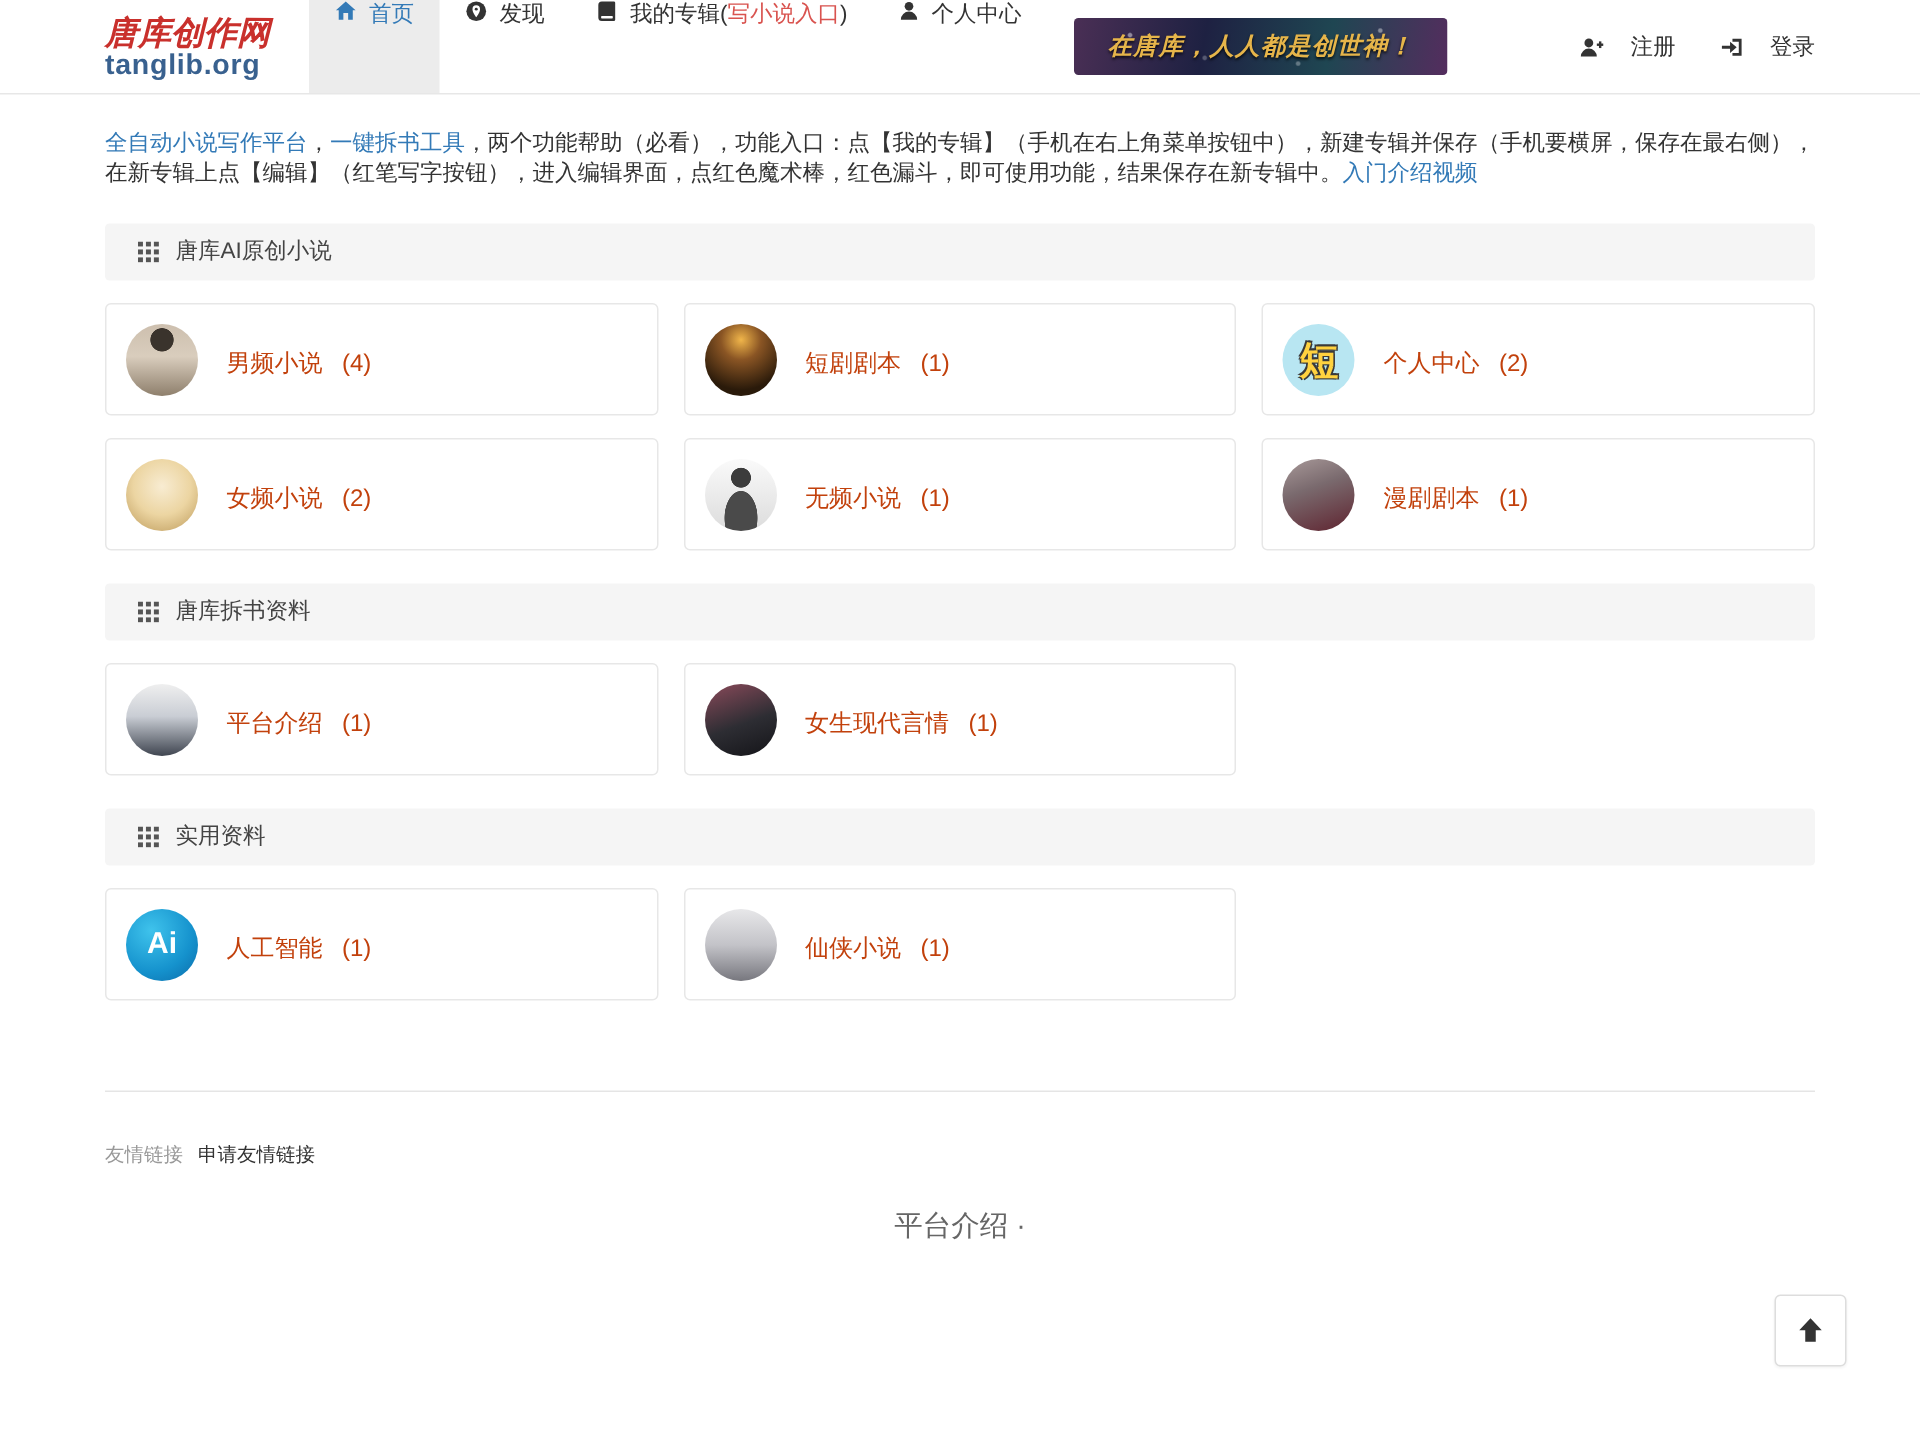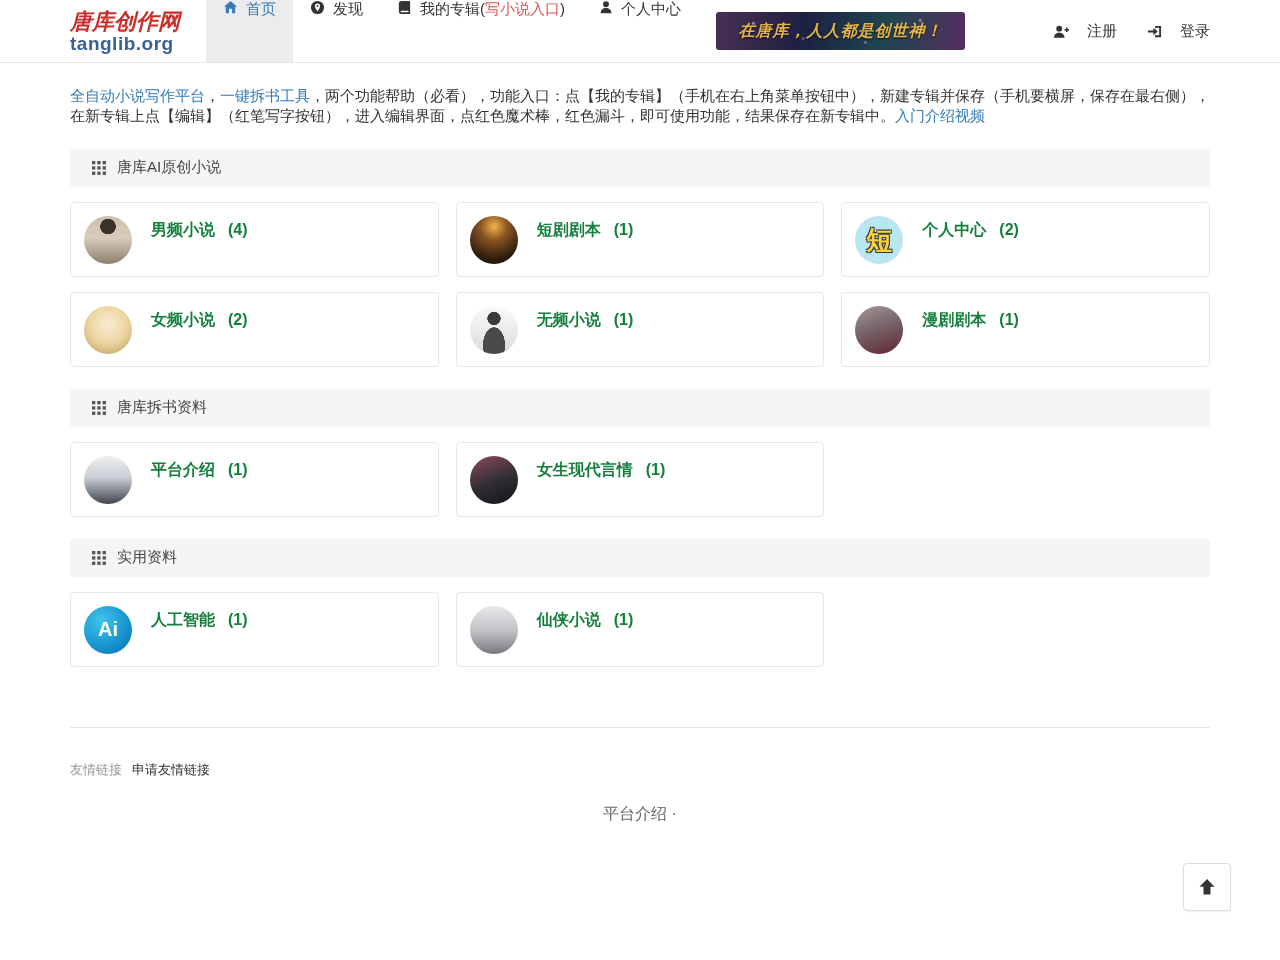--- a/index.html
+++ b/index.html
@@ -32,39 +32,39 @@
   .nav-auth{display:flex;align-items:center;gap:18px;font-size:15px;color:#333;cursor:pointer;}
   
   .container{width:1140px;margin:0 auto;}
   .intro{margin-top:23px;font-size:15px;line-height:1.35;color:#333;}
   .intro a{color:#337ab7;text-decoration:none;cursor:pointer;}
   
   .section-header{margin-top:22px;height:38px;background:#f5f5f5;border-radius:3px;display:flex;align-items:center;gap:11px;padding:0 22px;font-size:15px;color:#444;}
   .card-grid{display:grid;grid-template-columns:repeat(3,1fr);gap:15px 17px;margin-top:15px;}
   .card{height:75px;border:1px solid #e7e7e7;border-radius:4px;background:#fff;display:flex;align-items:flex-start;gap:19px;padding:13px 13px;box-sizing:border-box;cursor:pointer;}
   .avatar{width:48px;height:48px;border-radius:50%;flex:none;display:flex;align-items:center;justify-content:center;overflow:hidden;font-weight:bold;}
-  .card-label{margin-top:4px;font-size:16px;font-weight:700;color:#15803d;}
+  .card-label{margin-top:16px;font-size:16px;font-weight:400;color:#c2410c;}
   .card-count{margin-left:13px;}
   
   .av-male-ancient{background:radial-gradient(circle at 50% 22%, #3a332c 17%, rgba(0,0,0,0) 18%),linear-gradient(180deg,#cdbfae 0%,#d9cdbd 45%,#8e7f6c 100%);}
   .av-streetlight{background:radial-gradient(circle at 50% 22%, #f0b54a 0%, #8a5524 30%, #2a1a0a 75%);}
   .av-short-badge{background:#b8e6f2;color:#ffd23f;font-size:26px;line-height:1;
     text-shadow:-1px -1px 0 #3a3a3a,1px -1px 0 #3a3a3a,-1px 1px 0 #3a3a3a,1px 1px 0 #3a3a3a;}
   .av-queen{background:radial-gradient(circle at 50% 38%, #f8ecd2 0%, #ecd5a2 50%, #bb9858 100%);}
   .av-detective{background:radial-gradient(circle at 50% 26%, #3c3c3c 15%, rgba(0,0,0,0) 16%),radial-gradient(ellipse at 50% 82%, #4a4a4a 32%, rgba(0,0,0,0) 33%),linear-gradient(#fafafa,#dcdcdc);}
   .av-manga{background:linear-gradient(160deg,#a99a9a 0%,#7a6a6e 40%,#5f2430 100%);}
   .av-xuanhuan{background:linear-gradient(180deg,#efefef 0%,#c9cdd4 45%,#3f4550 100%);}
   .av-modern-girl{background:linear-gradient(160deg,#8a4a5a 0%,#2d2d33 55%,#141418 100%);}
   .av-ai{background:radial-gradient(circle at 35% 30%, #3fc3ec 0%, #1592cd 60%, #0b6aa8 100%);color:#fff;font-size:20px;}
   .av-xianxia{background:linear-gradient(180deg,#e7e7e9 0%,#c3c3c8 50%,#77777e 100%);}
   
   .footer-hr{margin:60px 0 0;border:0;border-top:1px solid #e5e5e5;}
   .footer-links{margin-top:33px;font-size:13px;color:#999;}
   .footer-links a{color:#333;text-decoration:none;margin-left:10px;cursor:pointer;}
-  .footer-center{margin-top:25px;text-align:center;font-size:16px;color:#666;}
+  .footer-center{margin-top:25px;text-align:center;font-size:19px;color:#666;}
   .footer-center a{color:#666;text-decoration:none;cursor:pointer;}
   
   .back-top{position:absolute;right:49px;bottom:49px;width:46px;height:46px;background:#fff;border:1px solid #ddd;border-radius:4px;display:flex;align-items:center;justify-content:center;cursor:pointer;box-shadow:0 1px 2px rgba(0,0,0,.05);}
 </style>
 </head>
 <body>
 
 <div class="navbar">
   <div class="brand">
     <span class="brand-l1">唐库创作网</span>

